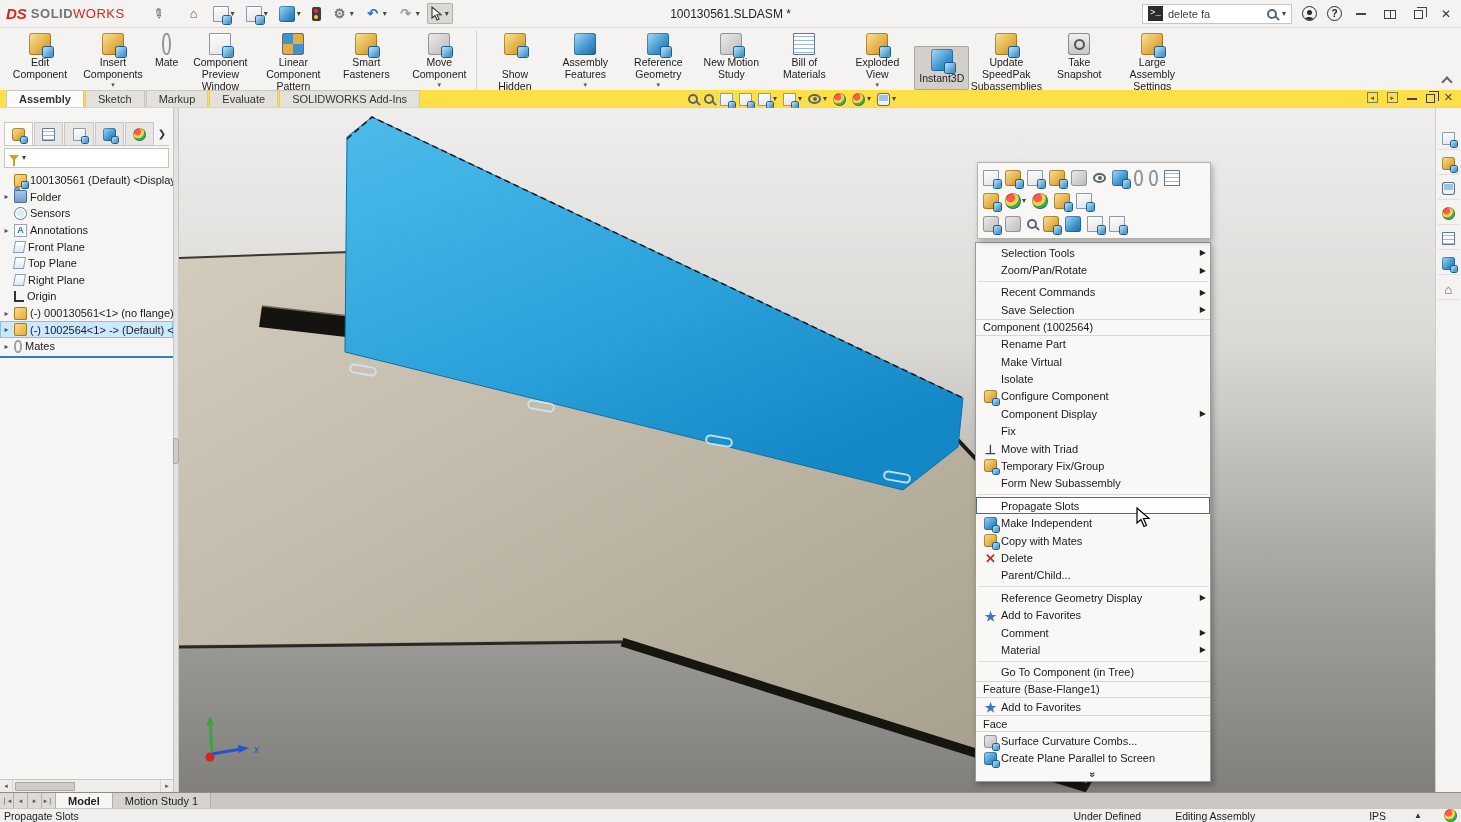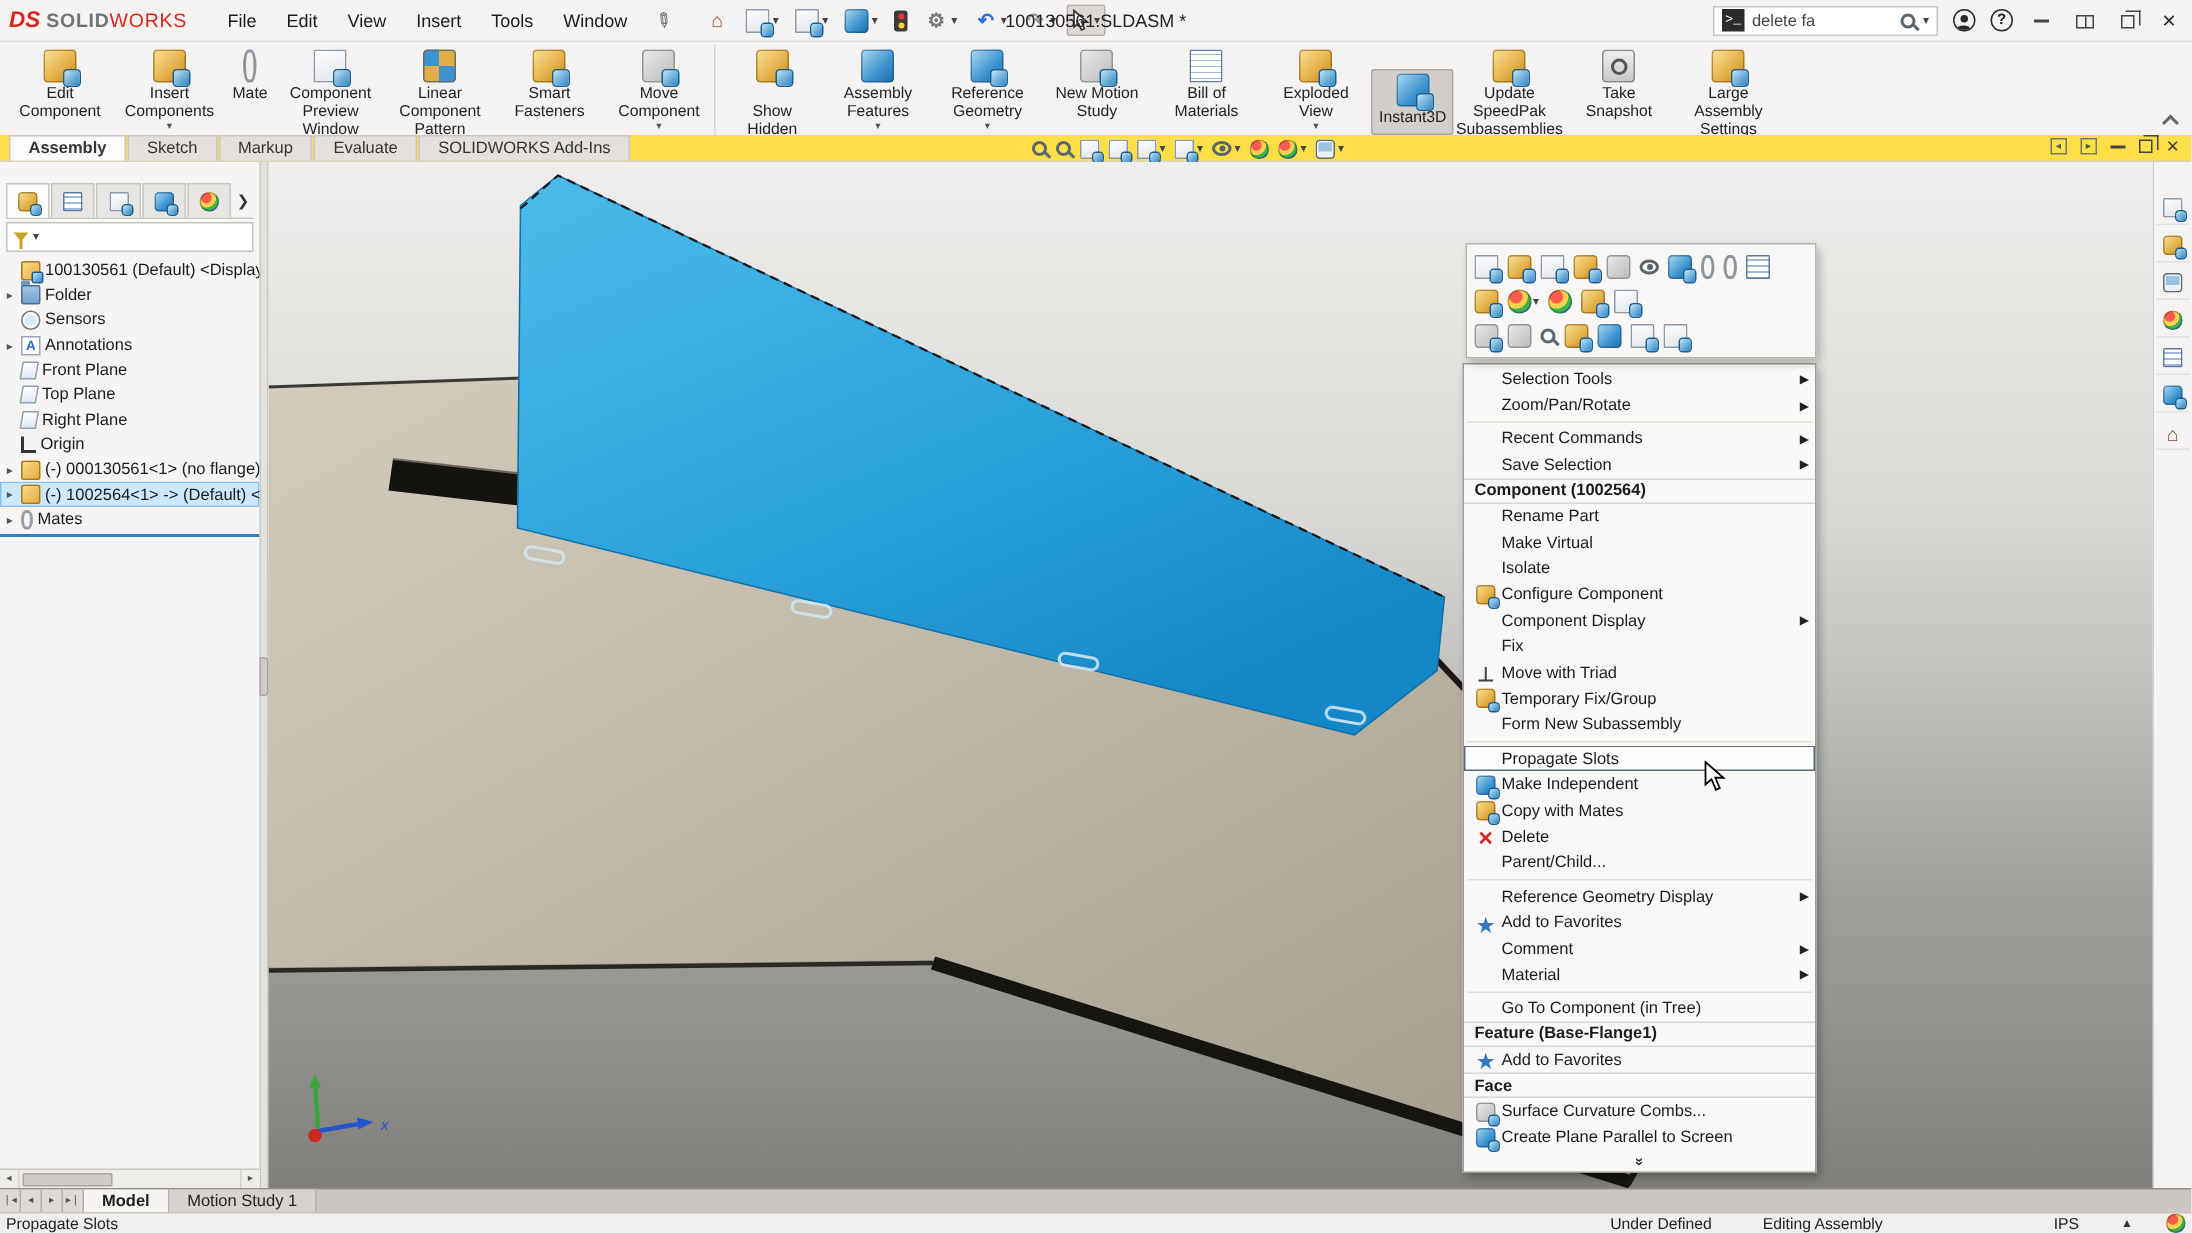--- a/index.html
+++ b/index.html
@@ -125,21 +125,21 @@
   
   .ctx-toolbar { position:absolute; left:977px; top:162px; width:234px; background:#f8f7f6; border:1px solid #b5b3af; box-shadow:2px 3px 6px rgba(0,0,0,.25); padding:3px 4px; z-index:40; }
   .ctx-row { display:flex; align-items:center; gap:4px; height:23px; }
   .ctx-btn { display:flex; align-items:center; gap:1px; padding:1px; }
   .cmenu { position:absolute; left:975px; top:242px; width:236px; background:#f9f8f7; border:1px solid #9c9a97; box-shadow:2px 3px 6px rgba(0,0,0,.3); padding:1px 0; z-index:39; }
   .mi { display:flex; align-items:center; height:17.4px; padding:0 4px 0 4px; font-size:11px; position:relative; }
   .mi .micol { width:21px; display:flex; justify-content:center; align-items:center; flex:none; }
   .mi .milabel { flex:1; white-space:nowrap; }
   .mi .subarrow { font-size:8px; color:#222; }
   .mi.hl { box-shadow:inset 0 0 0 1px #5a6b78; background:#fdfdfd; }
-  .mh { font-weight:bold; padding:1px 7px; border-top:1px solid #d8d6d3; border-bottom:1px solid #d8d6d3; height:17px; display:flex; align-items:center; background:#f9f8f7; }
+  .mh { font-weight:normal; padding:1px 7px; border-top:1px solid #d8d6d3; border-bottom:1px solid #d8d6d3; height:17px; display:flex; align-items:center; background:#f9f8f7; }
   .msep { height:1px; background:#dfddda; margin:2px 2px; }
   .mexp { display:flex; justify-content:center; align-items:center; height:13px; color:#333; font-size:10px; letter-spacing:-2px; }
   .mexp span { transform:rotate(90deg); display:inline-block; font-weight:bold; }
   .mouse-cursor { position:absolute; left:1136px; top:507px; z-index:45; }
 
   
   .bottom-tabs { position:absolute; left:0; right:0; bottom:14px; height:16px; background:#cbc8c3; display:flex; align-items:stretch; border-top:1px solid #8f8d89; }
   .bt-nav { display:flex; }
   .bt-nav span { width:14px; background:#dedbd6; border-right:1px solid #b3b0ab; font-size:7px; color:#555; text-align:center; line-height:15px; }
   .btab { padding:1px 12px; font-size:11px; background:#d6d3ce; border-right:1px solid #b3b0ab; color:#222; display:flex; align-items:center; }
@@ -150,28 +150,20 @@
   .sb-up { font-size:8px; color:#333; margin-left:28px; }
   .sb-ball { margin-left:22px; }
 </style>
 </head>
 <body>
 
 <div class="titlebar">
   <span class="ds-mark">DS</span>
   <span class="logo-solid">SOLID</span>
   <span class="logo-works">WORKS</span>
-  <div class="menubar" id="menubar">
-      <span class="menu-item">File</span>
-      <span class="menu-item">Edit</span>
-      <span class="menu-item">View</span>
-      <span class="menu-item">Insert</span>
-      <span class="menu-item">Tools</span>
-      <span class="menu-item">Window</span>
-    </div>
   <span class="pin">✎</span>
   <div class="quickbar" id="quickbar">
       <span class="qbtn">
         <span class="swico  glyph" style="color: rgb(138, 74, 42);">⌂</span>
       </span>
       <span class="qbtn">
         <span class="swico  page ovl"></span>
         <span class="caret">▾</span>
       </span>
       <span class="qbtn">

